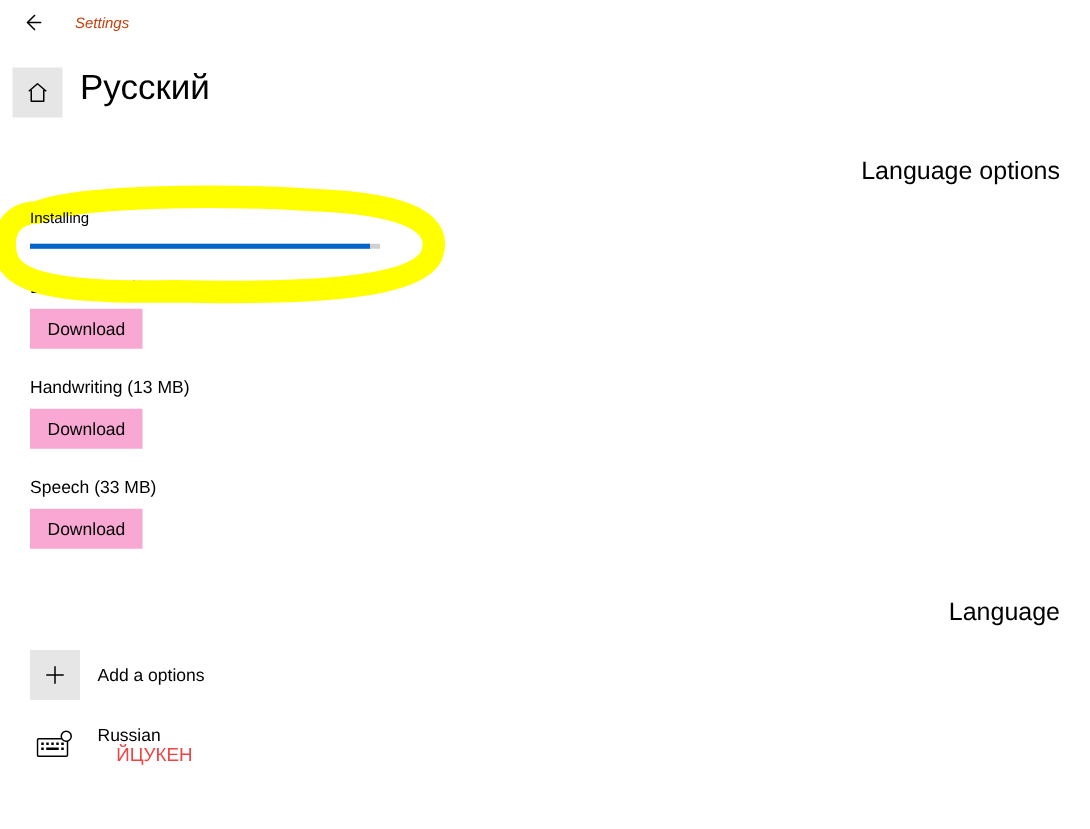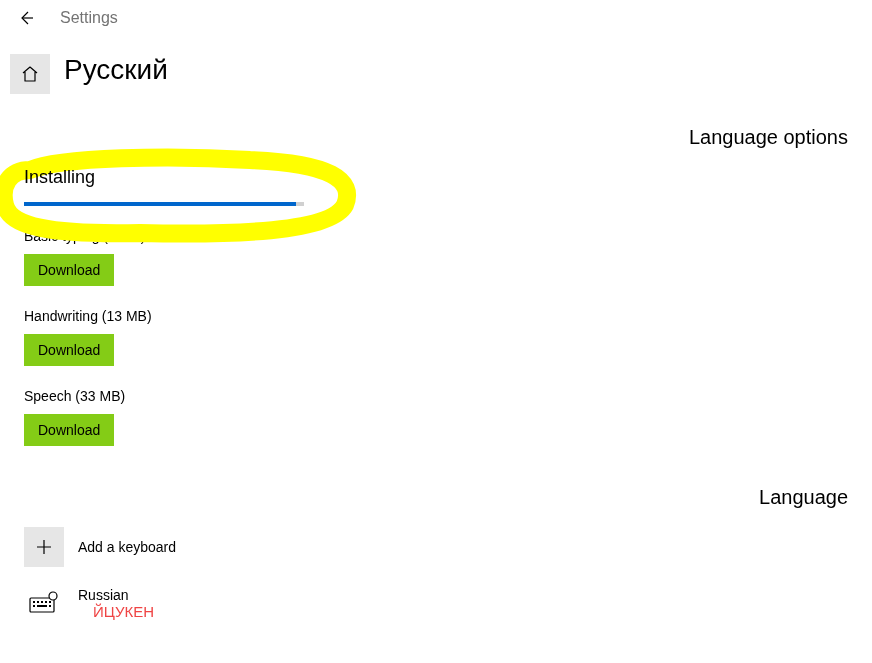--- a/index.html
+++ b/index.html
@@ -20,22 +20,23 @@
   }
   .back-btn {
     width: 20px;
     height: 20px;
     display: flex;
     align-items: center;
     justify-content: center;
     cursor: pointer;
   }
   .topbar-title {
-    font-size: 16px;
-    color: #737373;
+    font-size: 12px;
+    color: #c2410c;
+    font-style: italic;
   }
   .title-row {
     display: flex;
     gap: 14px;
     padding: 8px 10px 8px 10px;
     margin-top: 10px;
   }
   .home-box {
     width: 40px;
     height: 40px;
@@ -57,21 +58,21 @@
     font-weight: 400;
     margin-top: 24px;
     margin-bottom: 18px;
     text-align: right;
   }
   .installing-wrap {
     position: relative;
     z-index: 2;
   }
   .installing-label {
-    font-size: 18px;
+    font-size: 12px;
     margin-bottom: 14px;
   }
   .progress-track {
     width: 280px;
     height: 4px;
     background: #d0d0d0;
     position: relative;
   }
   .progress-fill {
     position: absolute;
@@ -80,21 +81,21 @@
     width: 97%;
   }
   .feature-block {
     margin-top: 22px;
   }
   .feature-label {
     font-size: 14px;
     margin-bottom: 10px;
   }
   .dl-btn {
-    background: #84cc16;
+    background: #f9a8d4;
     border: none;
     font-size: 14px;
     padding: 8px 14px;
     cursor: pointer;
     font-family: inherit;
   }
   .kb-row {
     display: flex;
     align-items: center;
     gap: 14px;
@@ -192,21 +193,21 @@
   </div>
 
   <div class="section-head" style="margin-top:40px">Language</div>
 
   <div class="kb-row">
     <div class="add-box">
       <svg width="18" height="18" viewBox="0 0 18 18">
         <path d="M9 2 L9 16 M2 9 L16 9" stroke="#000" stroke-width="1.2"></path>
       </svg>
     </div>
-    <div class="kb-text-primary">Add a keyboard</div>
+    <div class="kb-text-primary">Add a options</div>
   </div>
 
   <div class="kb-row">
     <div class="kb-icon-box">
       <svg width="30" height="24" viewBox="0 0 30 24">
         <rect x="1" y="7" width="24" height="14" rx="1" stroke="#000" stroke-width="1.2" fill="none"></rect>
         <rect x="4" y="10" width="2" height="2" fill="#000"></rect>
         <rect x="8" y="10" width="2" height="2" fill="#000"></rect>
         <rect x="12" y="10" width="2" height="2" fill="#000"></rect>
         <rect x="16" y="10" width="2" height="2" fill="#000"></rect>

